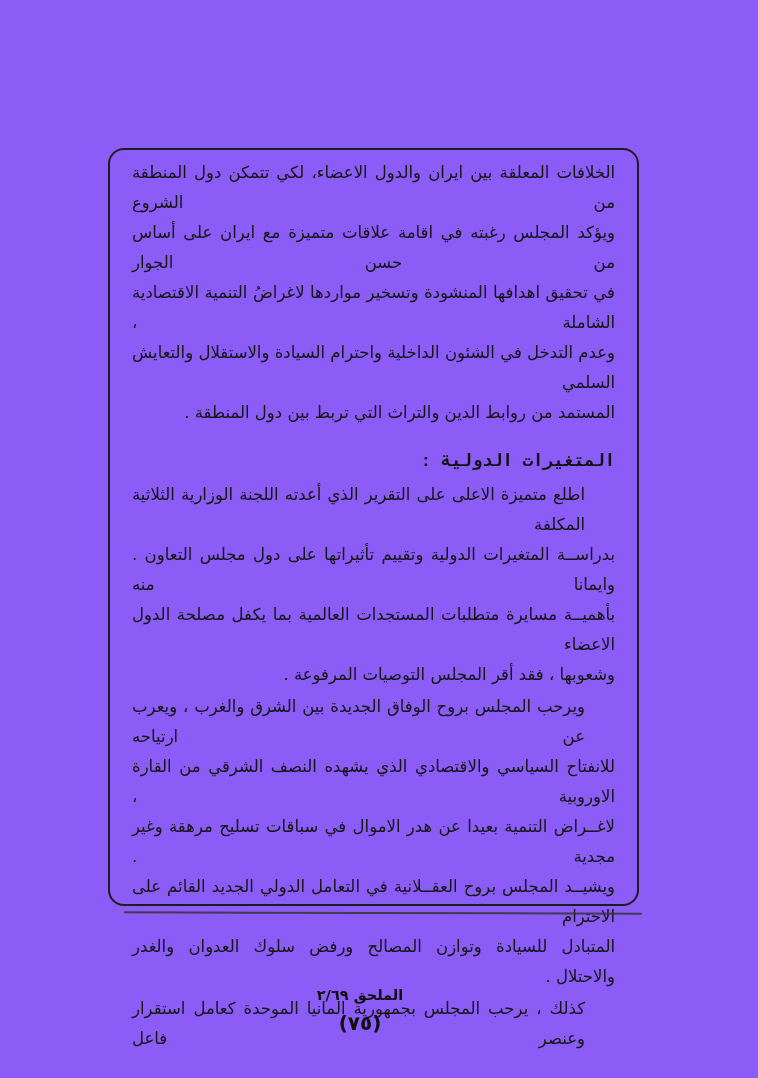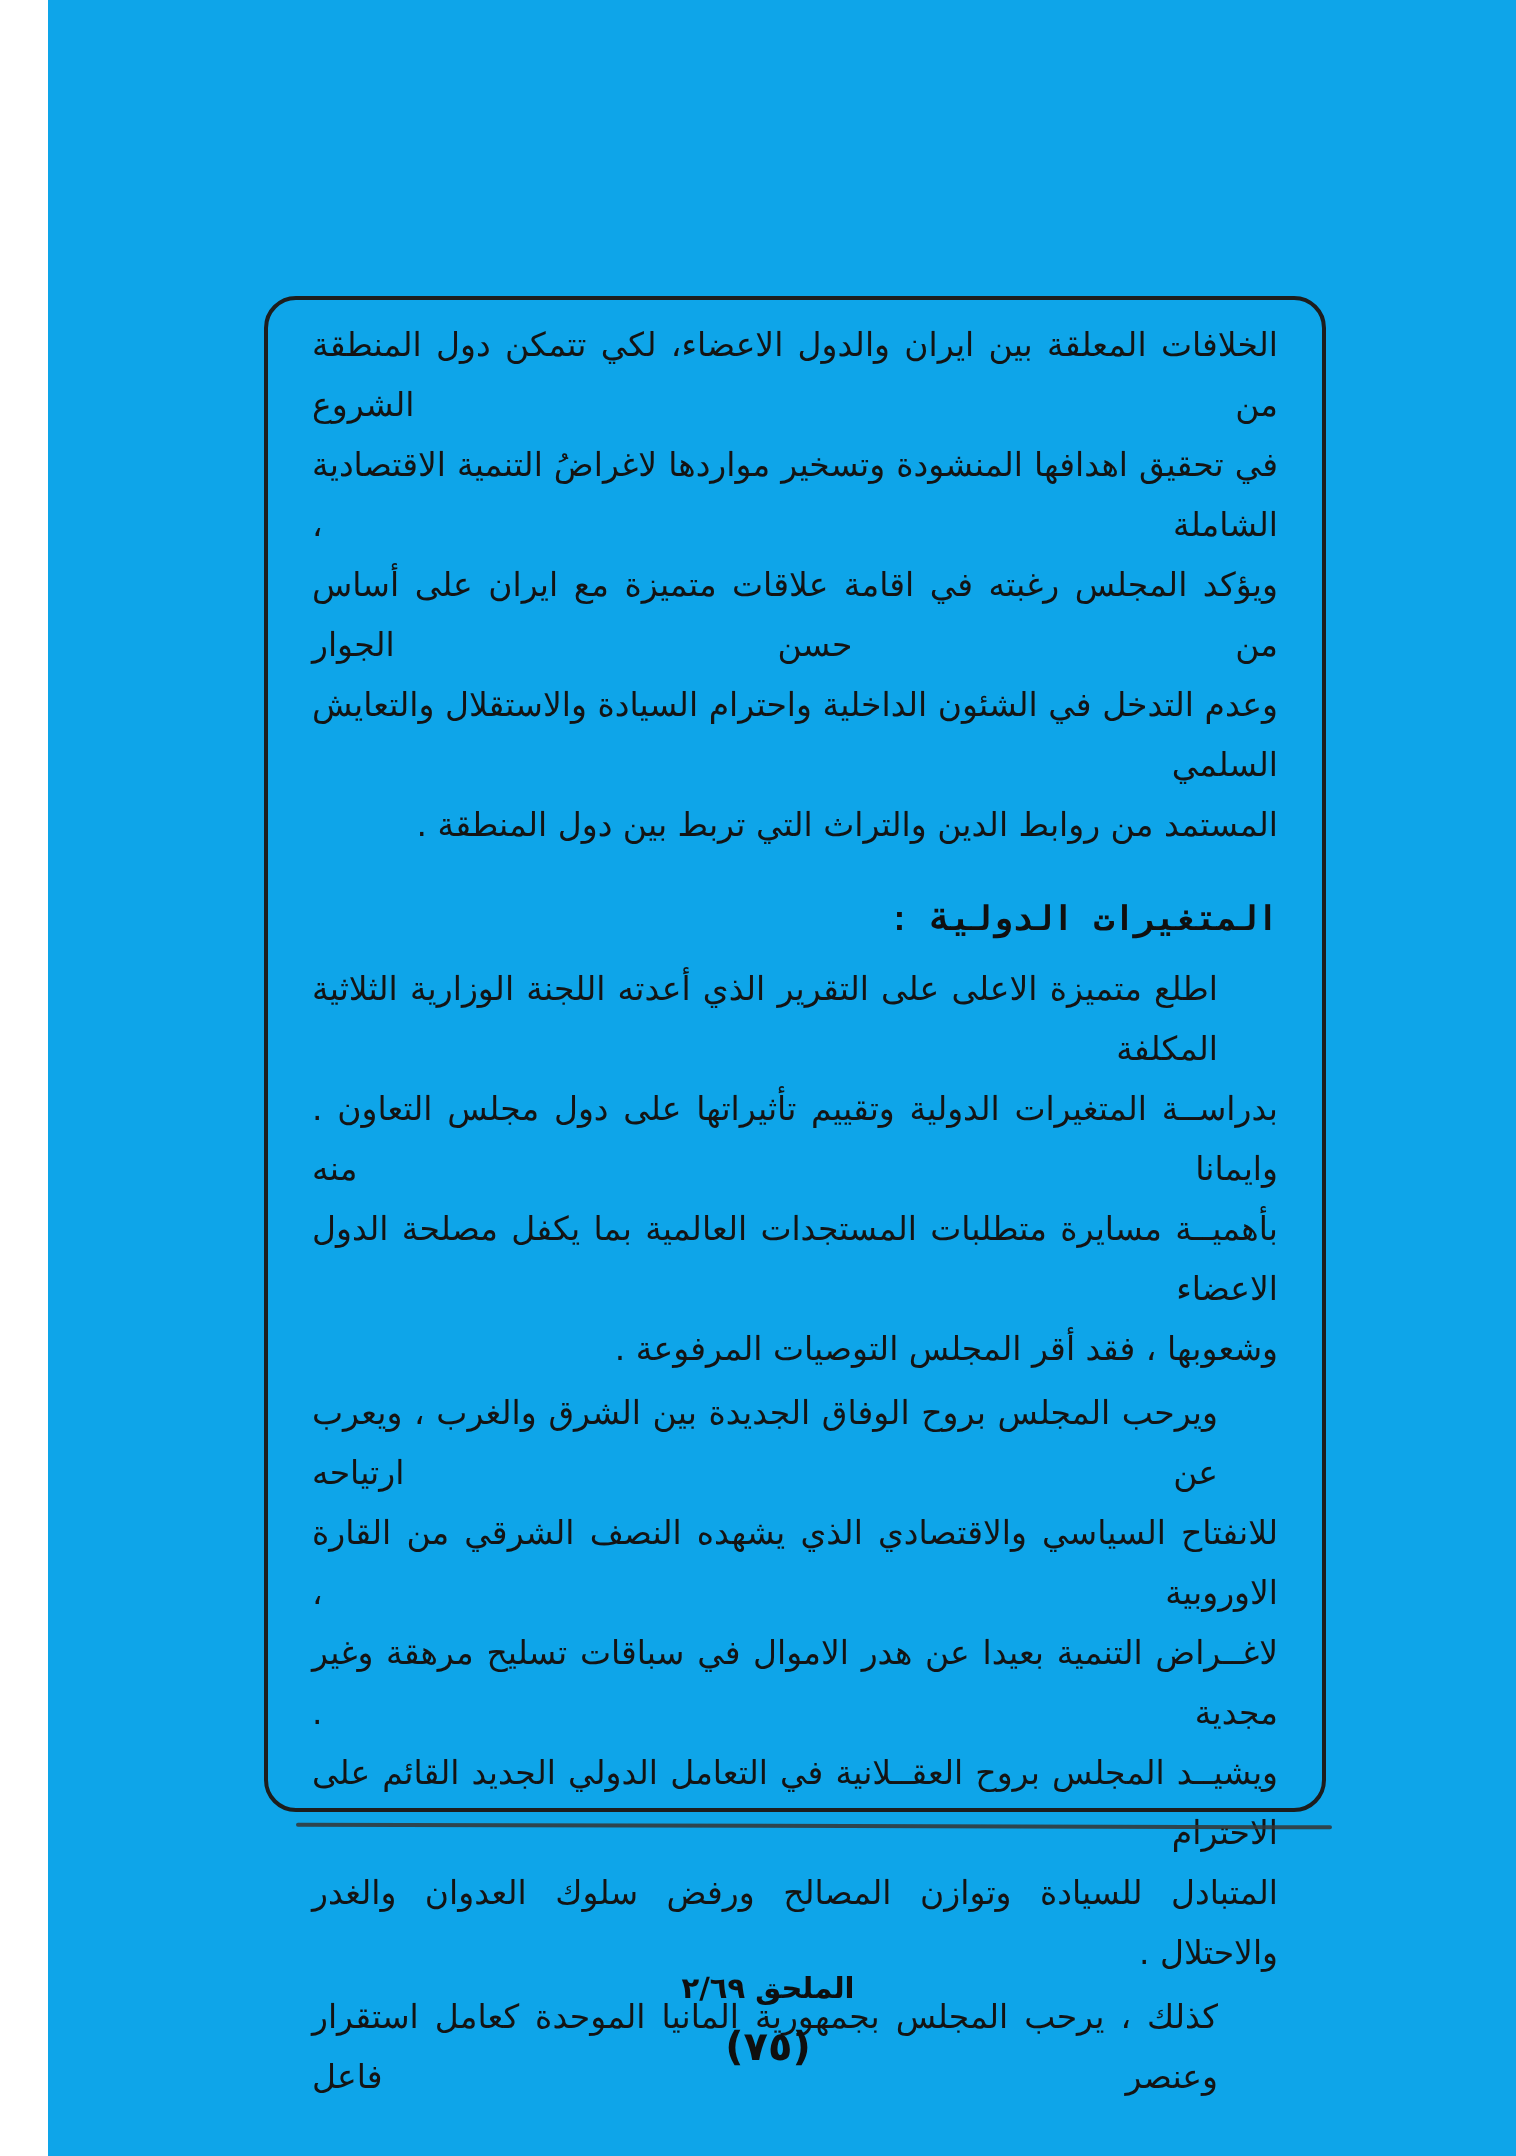--- a/index.html
+++ b/index.html
@@ -10,22 +10,21 @@
     width: 758px;
     height: 1078px;
     position: relative;
     background: #ffffff;
     font-family: "DejaVu Sans", sans-serif;
     overflow: hidden;
   }
   .scan-page {
     position: absolute;
     inset: 0;
-    background: #0ea5e9;
-    margin-left: 24px;
+    background: #8b5cf6;
   }
   .text-box {
     position: absolute;
     left: 108px;
     top: 148px;
     width: 531px;
     height: 758px;
     box-sizing: border-box;
     border: 2px solid #1d1d1d;
     border-radius: 16px;
@@ -96,22 +95,22 @@
 </style>
 </head>
 <body>
 
 <div class="scan-page">
 
   <div class="text-box">
     <div class="doc-body" id="doc-body">
         <div class="paragraph">
           <div class="line">الخلافات المعلقة بين ايران والدول الاعضاء، لكي تتمكن دول المنطقة من الشروع</div>
+          <div class="line">ويؤكد المجلس رغبته في اقامة علاقات متميزة مع ايران على أساس من حسن الجوار</div>
           <div class="line">في تحقيق اهدافها المنشودة وتسخير مواردها لاغراضُ التنمية الاقتصادية الشاملة ،</div>
-          <div class="line">ويؤكد المجلس رغبته في اقامة علاقات متميزة مع ايران على أساس من حسن الجوار</div>
           <div class="line">وعدم التدخل في الشئون الداخلية واحترام السيادة والاستقلال والتعايش السلمي</div>
           <div class="line last">المستمد من روابط الدين والتراث التي تربط بين دول المنطقة .</div>
         </div>
         <div class="heading">المتغيرات الدولية :</div>
         <div class="paragraph">
           <div class="line first">اطلع متميزة الاعلى على التقرير الذي أعدته اللجنة الوزارية الثلاثية المكلفة</div>
           <div class="line">بدراســة المتغيرات الدولية وتقييم تأثيراتها على دول مجلس التعاون . وايمانا منه</div>
           <div class="line">بأهميــة مسايرة متطلبات المستجدات العالمية بما يكفل مصلحة الدول الاعضاء</div>
           <div class="line last">وشعوبها ، فقد أقر المجلس التوصيات المرفوعة .</div>
         </div>

